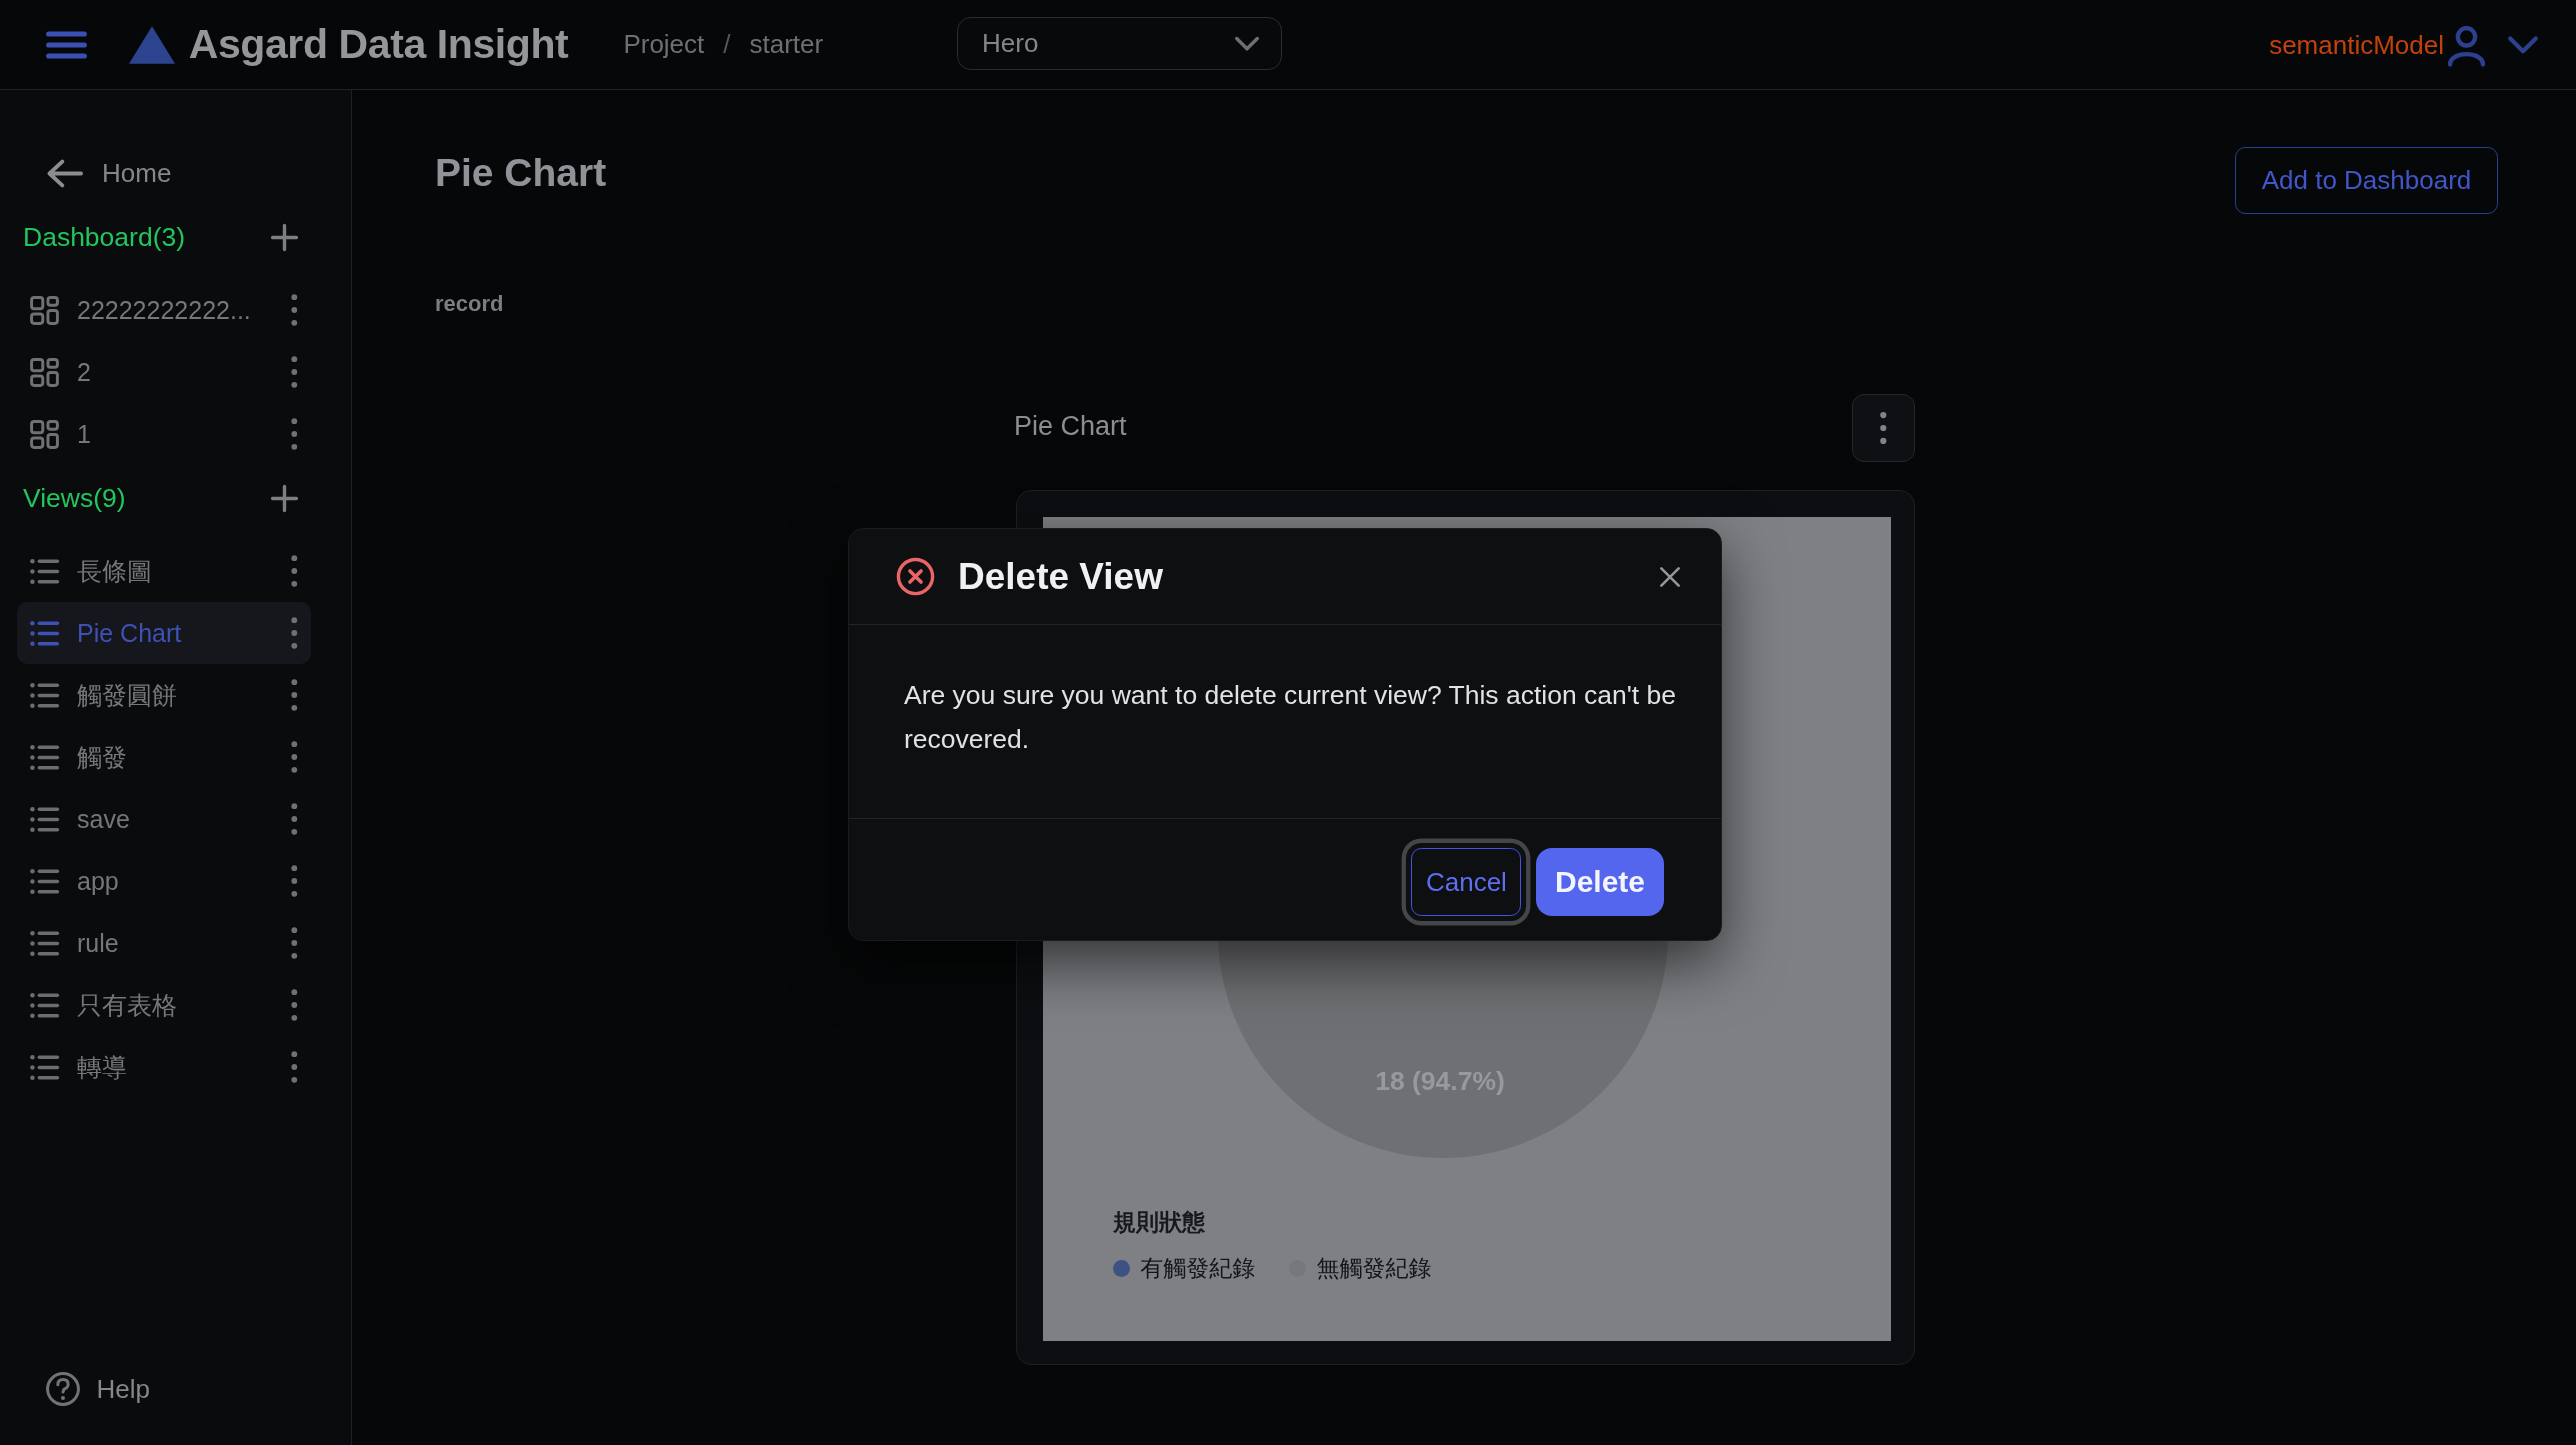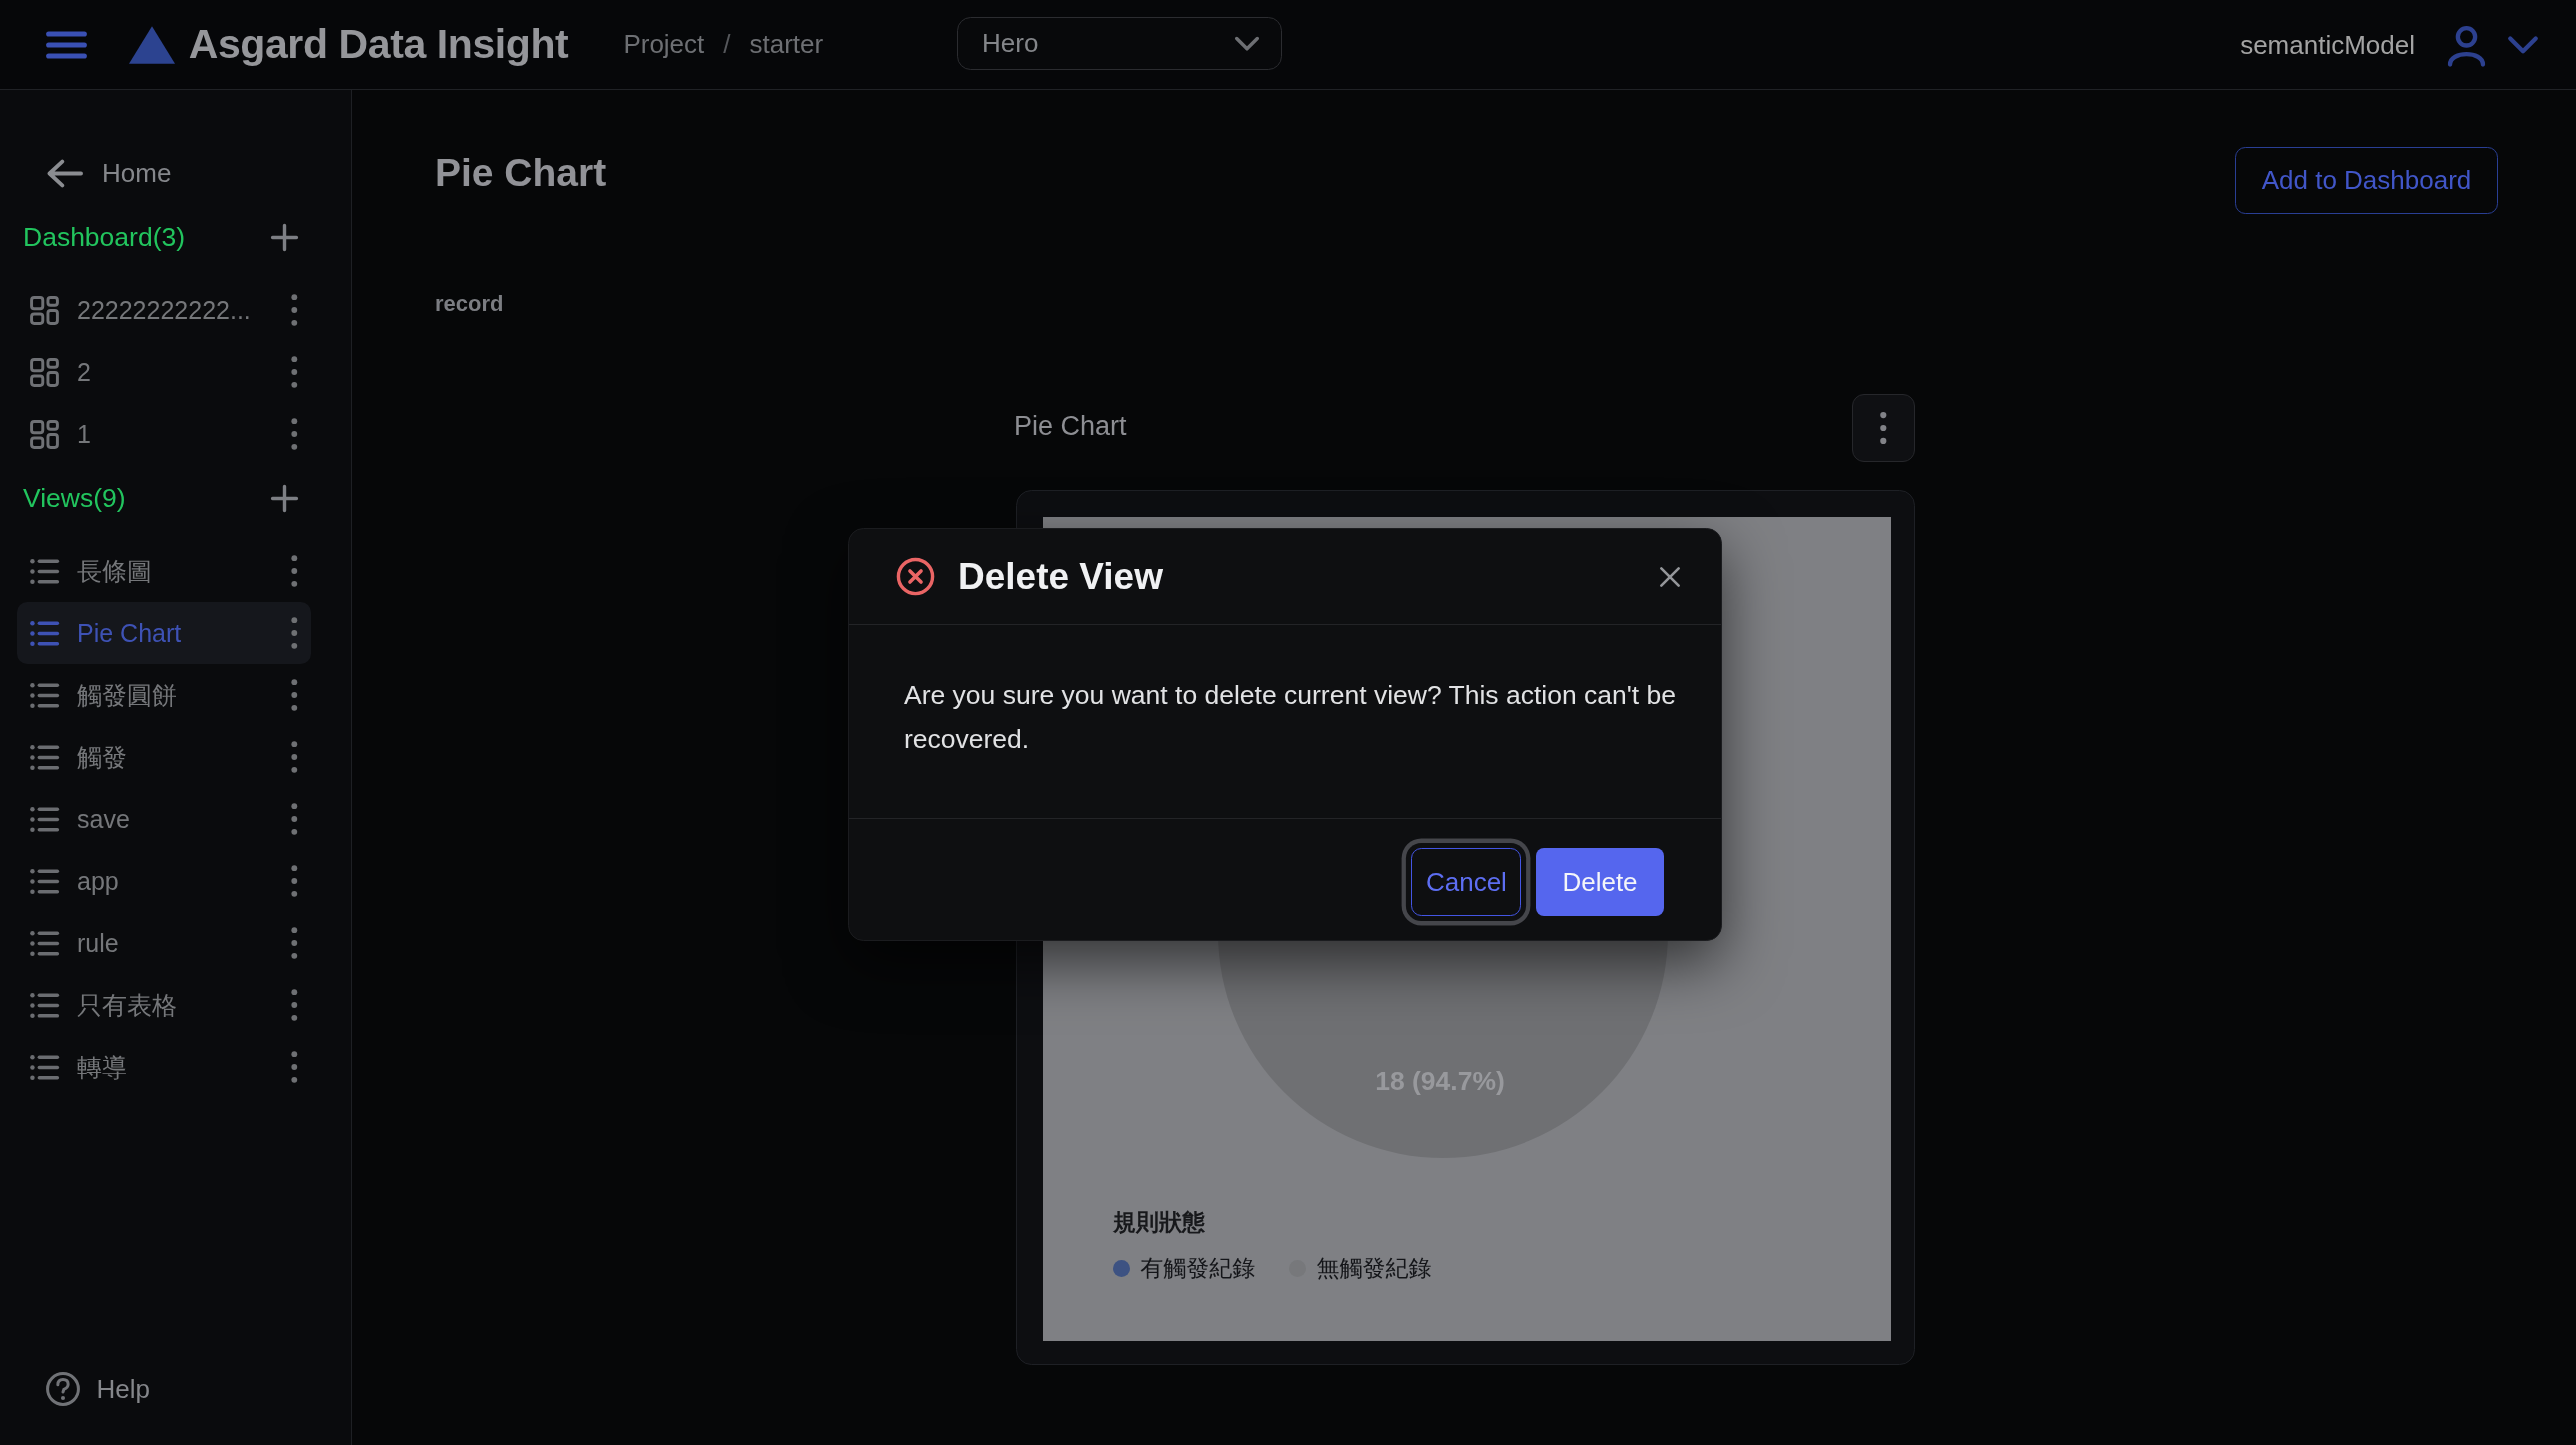--- a/index.html
+++ b/index.html
@@ -13,21 +13,21 @@
   .hamburger { margin-left:45px; cursor:pointer; }
   .logo-tri { margin-left:41px; }
   .app-title { margin-left:13.7px; font-size:41px; font-weight:bold; color:#95969a; letter-spacing:-0.4px; }
   .crumbs { margin-left:55px; display:flex; align-items:center; font-size:26px; color:#6d6f73; }
   .crumbs .sep { margin:0 19px; color:#55575b; }
   .hero-select { position:absolute; left:957px; top:17px; width:325px; height:53px;
     border:1.7px solid #2b2c30; border-radius:13.7px; display:flex; align-items:center;
     padding:0 20.6px 0 24px; background:#08090b; }
   .hero-select .val { font-size:26px; color:#84868a; flex:1; }
   .nav-right { position:absolute; right:36px; top:0; height:90px; display:flex; align-items:center; }
-  .semantic-label { font-size:26px; color:#a3a3a3; margin-right:29px; }
+  .semantic-label { font-size:26px; color:#c2410c; }
   .nav-right svg { display:block; }
 
   
   .sidebar { position:absolute; left:0; top:90px; width:352px; height:1356px;
     background:#0a0b0d; border-right:1.7px solid #1e2024; z-index:4; }
   .srow { position:absolute; left:17px; width:294px; height:62px; display:flex;
     align-items:center; padding:0 12px; border-radius:10.3px; cursor:pointer; }
   .srow .lbl { font-size:25px; color:#75777a; margin-left:17px; white-space:nowrap;
     overflow:hidden; text-overflow:ellipsis; max-width:180px; }
   .srow .kebab { margin-left:auto; }
@@ -74,22 +74,22 @@
   .modal-title { font-size:37px; font-weight:bold; color:#f0f1f3; margin-left:22px; }
   .modal-close { position:absolute; right:31px; top:27px; width:41px; height:41px;
     display:flex; align-items:center; justify-content:center; cursor:pointer; background:none; border:none; }
   .modal-body { position:absolute; left:55px; top:144px; width:779px;
     font-size:26.5px; line-height:44px; color:#e1e2e4; }
   .modal-footer-line { position:absolute; left:0; top:289px; width:100%; border-top:1.7px solid #232427; }
   .modal-buttons { position:absolute; right:57px; top:319px; display:flex; }
   .btn-cancel { width:110px; height:68px; border-radius:10.3px; background:#0e0f11;
     border:1.7px solid #4355e4; color:#5d6ef2; font-size:26px; font-family:inherit; cursor:pointer;
     box-shadow:0 0 0 5.1px #0e0f11, 0 0 0 9.4px #45464b; }
-  .btn-delete { width:128px; height:68px; border-radius:8px; background:#5566ee; border:none;
-    color:#f4f5f9; font-size:26px; font-family:inherit; margin-left:14.6px; cursor:pointer; }
+  .btn-delete { width:128px; height:68px; border-radius:16px; background:#5566ee; border:none;
+    color:#f4f5f9; font-size:30px; font-family:inherit; margin-left:14.6px; cursor:pointer;font-weight:bold; }
 </style>
 </head>
 <body>
 
 <div class="page">
 
   <div class="navbar">
     <svg class="hamburger" width="43" height="34" viewBox="0 0 50 40">
       <g stroke="#3a50b4" stroke-width="6" stroke-linecap="round">
         <line x1="4" y1="7" x2="46" y2="7"></line>

